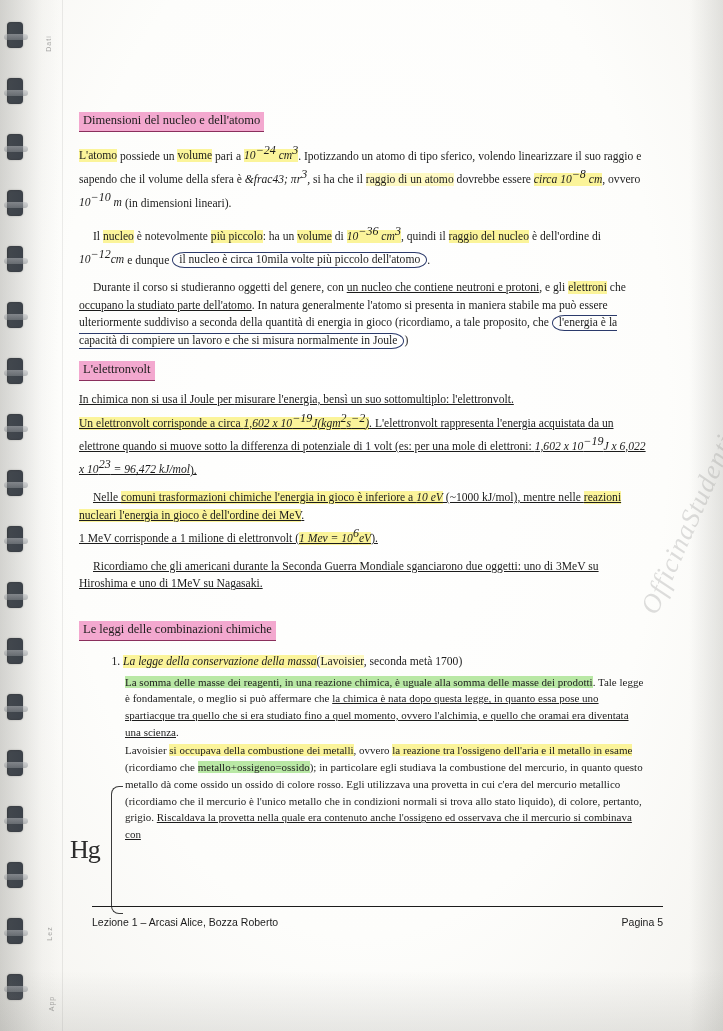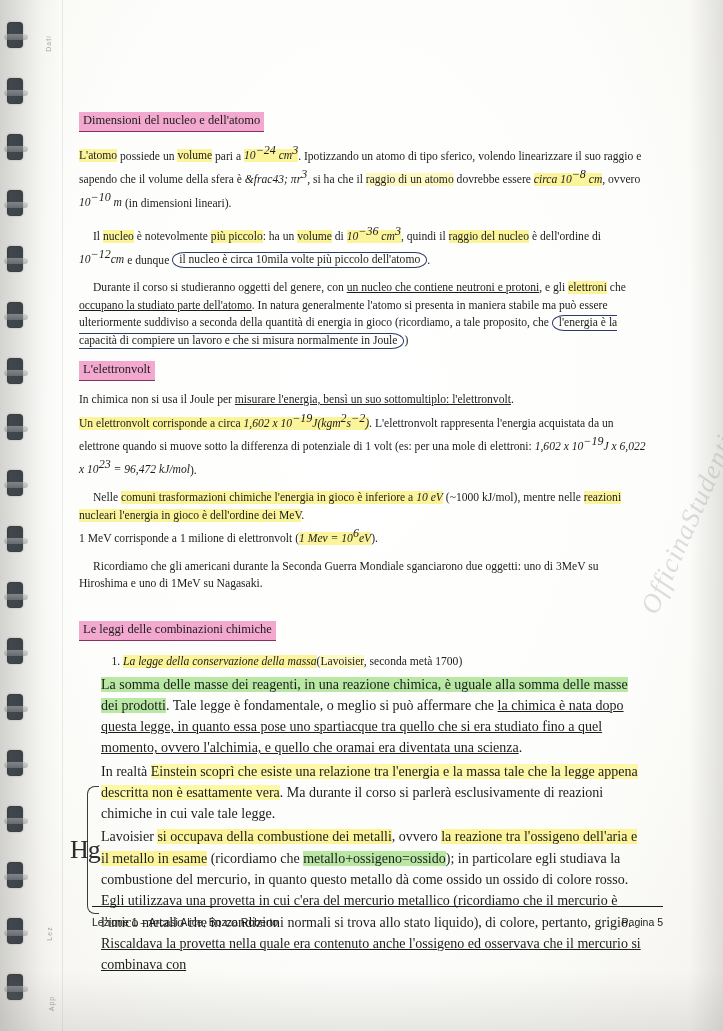--- a/index.html
+++ b/index.html
@@ -129,22 +129,22 @@
   ol.laws {
     margin: 4px 0 0 0;
     padding-left: 44px;
     font-size: 11.6px;
   }
   ol.laws > li { margin-bottom: 6px; }
   ol.laws > li::marker { font-size: 11.6px; }
   .law-title { font-style: italic; }
 
   .sub {
-    margin-left: 22px;
-    font-size: 14px;
+    margin-left: 46px;
+    font-size: 11px;
     line-height: 1.52;
     position: relative;
   }
   .sub p { margin: 0 0 2px 0; }
 
   
   .brace {
     position: absolute;
     left: -14px; top: 112px;
     width: 12px; height: 128px;
@@ -265,21 +265,21 @@
     </p>
 
     <p class="para ind">
       Durante il corso si studieranno oggetti del genere, con <span class="u">un nucleo che contiene neutroni e protoni</span>, e gli
       <span class="hl-y">elettroni</span> che <span class="u">occupano la studiato parte dell'atomo</span>. In natura generalmente l'atomo si presenta in maniera
       stabile ma può essere ulteriormente suddiviso a seconda della quantità di energia in gioco (ricordiamo, a tale
       proposito, che <span class="circled">l'energia è la capacità di compiere un lavoro e che si misura normalmente in Joule</span>)
     </p>
   </div>
 
-  <div class="sec-wrap" style="margin-top:8px;">
+  <div class="sec-wrap" style="margin-top:8px;text-decoration:underline;">
     <h2 class="sec">L'elettronvolt</h2>
 
     <p class="para">
       In chimica non si usa il Joule per <span class="u">misurare l'energia, bensì un suo sottomultiplo: l'elettronvolt</span>.<br>
       <span class="hl-y">Un elettronvolt corrisponde a circa <span class="ital">1,602 x 10<sup>−19</sup>J(kgm<sup>2</sup>s<sup>−2</sup>)</span></span>. L'elettronvolt rappresenta l'energia
       acquistata da un elettrone quando si muove sotto la differenza di potenziale di 1 volt (es: per una mole di
       elettroni: <span class="ital">1,602 x 10<sup>−19</sup>J x 6,022 x 10<sup>23</sup> = 96,472 kJ/mol</span>).
     </p>
 
     <p class="para ind">
@@ -305,25 +305,20 @@
     </ol>
 
     <div class="sub">
       <div class="brace"></div>
 
       <p>
         <span class="hl-g">La somma delle masse dei reagenti, in una reazione chimica, è uguale alla somma delle masse dei
         prodotti</span>. Tale legge è fondamentale, o meglio si può affermare che <span class="u">la chimica è nata dopo questa
         legge, in quanto essa pose uno spartiacque tra quello che si era studiato fino a quel momento, ovvero
         l'alchimia, e quello che oramai era diventata una scienza</span>.
-      </p>
-      <p>
-        In realtà <span class="hl-y2">Einstein scoprì che esiste una relazione tra l'energia e la massa tale che la legge appena
-        descritta non è esattamente vera</span>. Ma durante il corso si parlerà esclusivamente di reazioni chimiche
-        in cui vale tale legge.
       </p>
       <p>
         Lavoisier <span class="hl-y">si occupava della combustione dei metalli</span>, ovvero <span class="hl-y">la reazione tra l'ossigeno dell'aria e il
         metallo in esame</span> (ricordiamo che <span class="hl-g">metallo+ossigeno=ossido</span>); in particolare egli studiava la
         combustione del mercurio, in quanto questo metallo dà come ossido un ossido di colore rosso. Egli
         utilizzava una provetta in cui c'era del mercurio metallico (ricordiamo che il mercurio è l'unico
         metallo che in condizioni normali si trova allo stato liquido), di colore, pertanto, grigio. <span class="u">Riscaldava
         la provetta nella quale era contenuto anche l'ossigeno ed osservava che il mercurio si combinava con</span>
       </p>
     </div>

